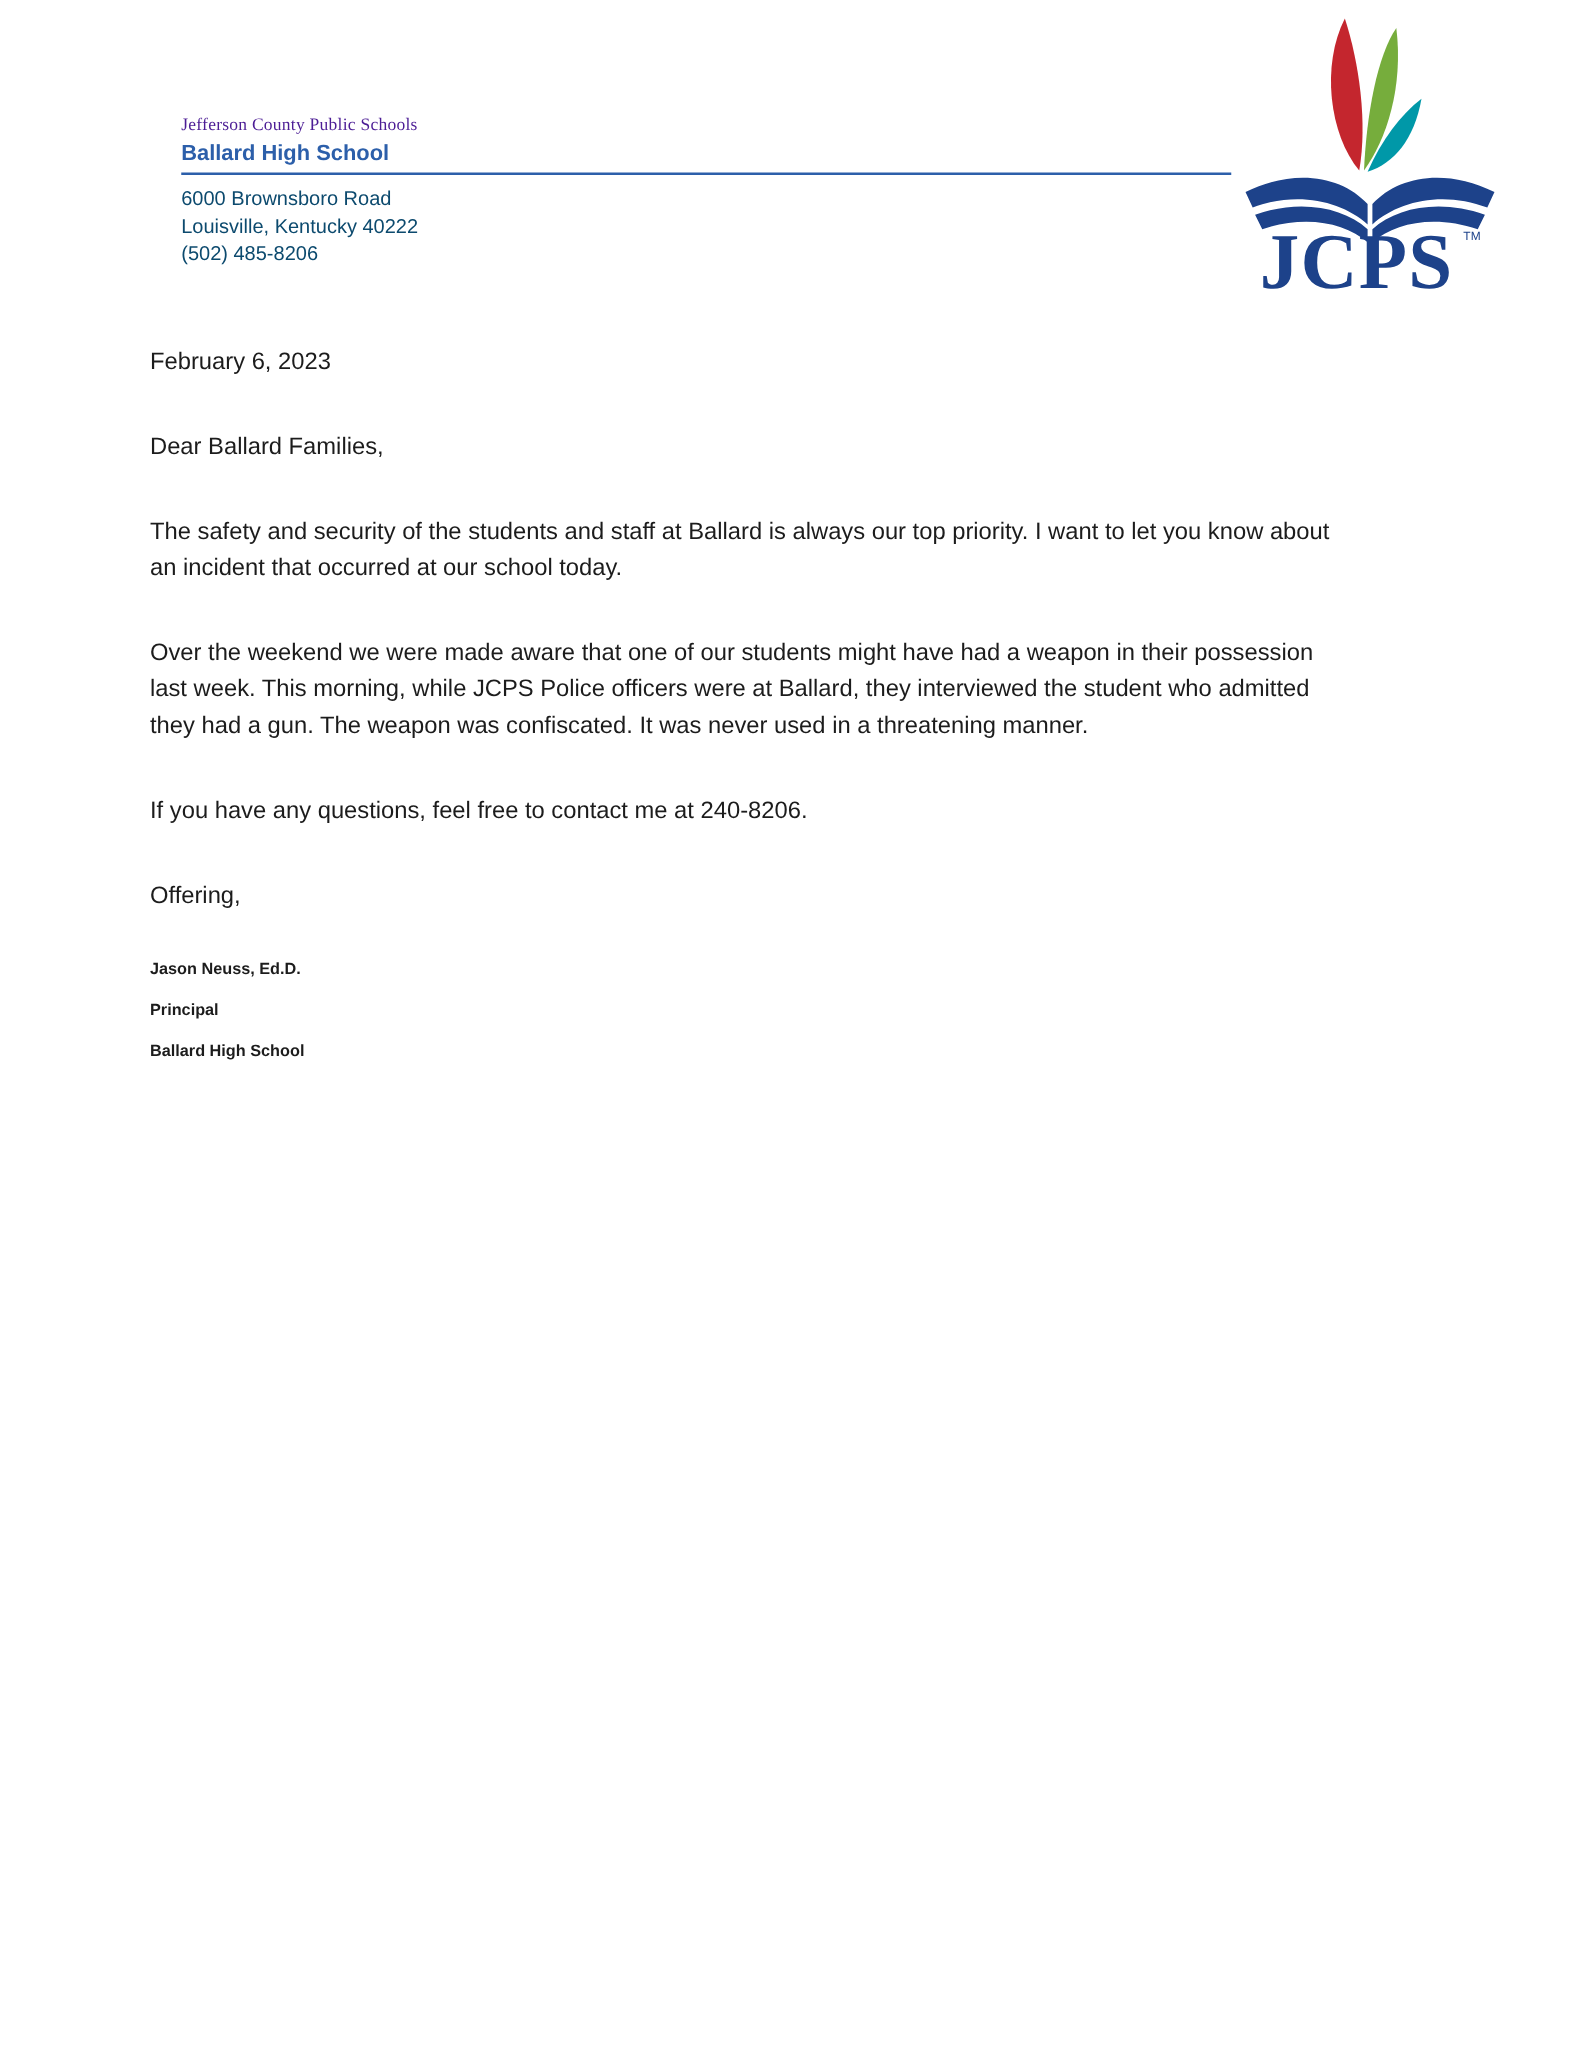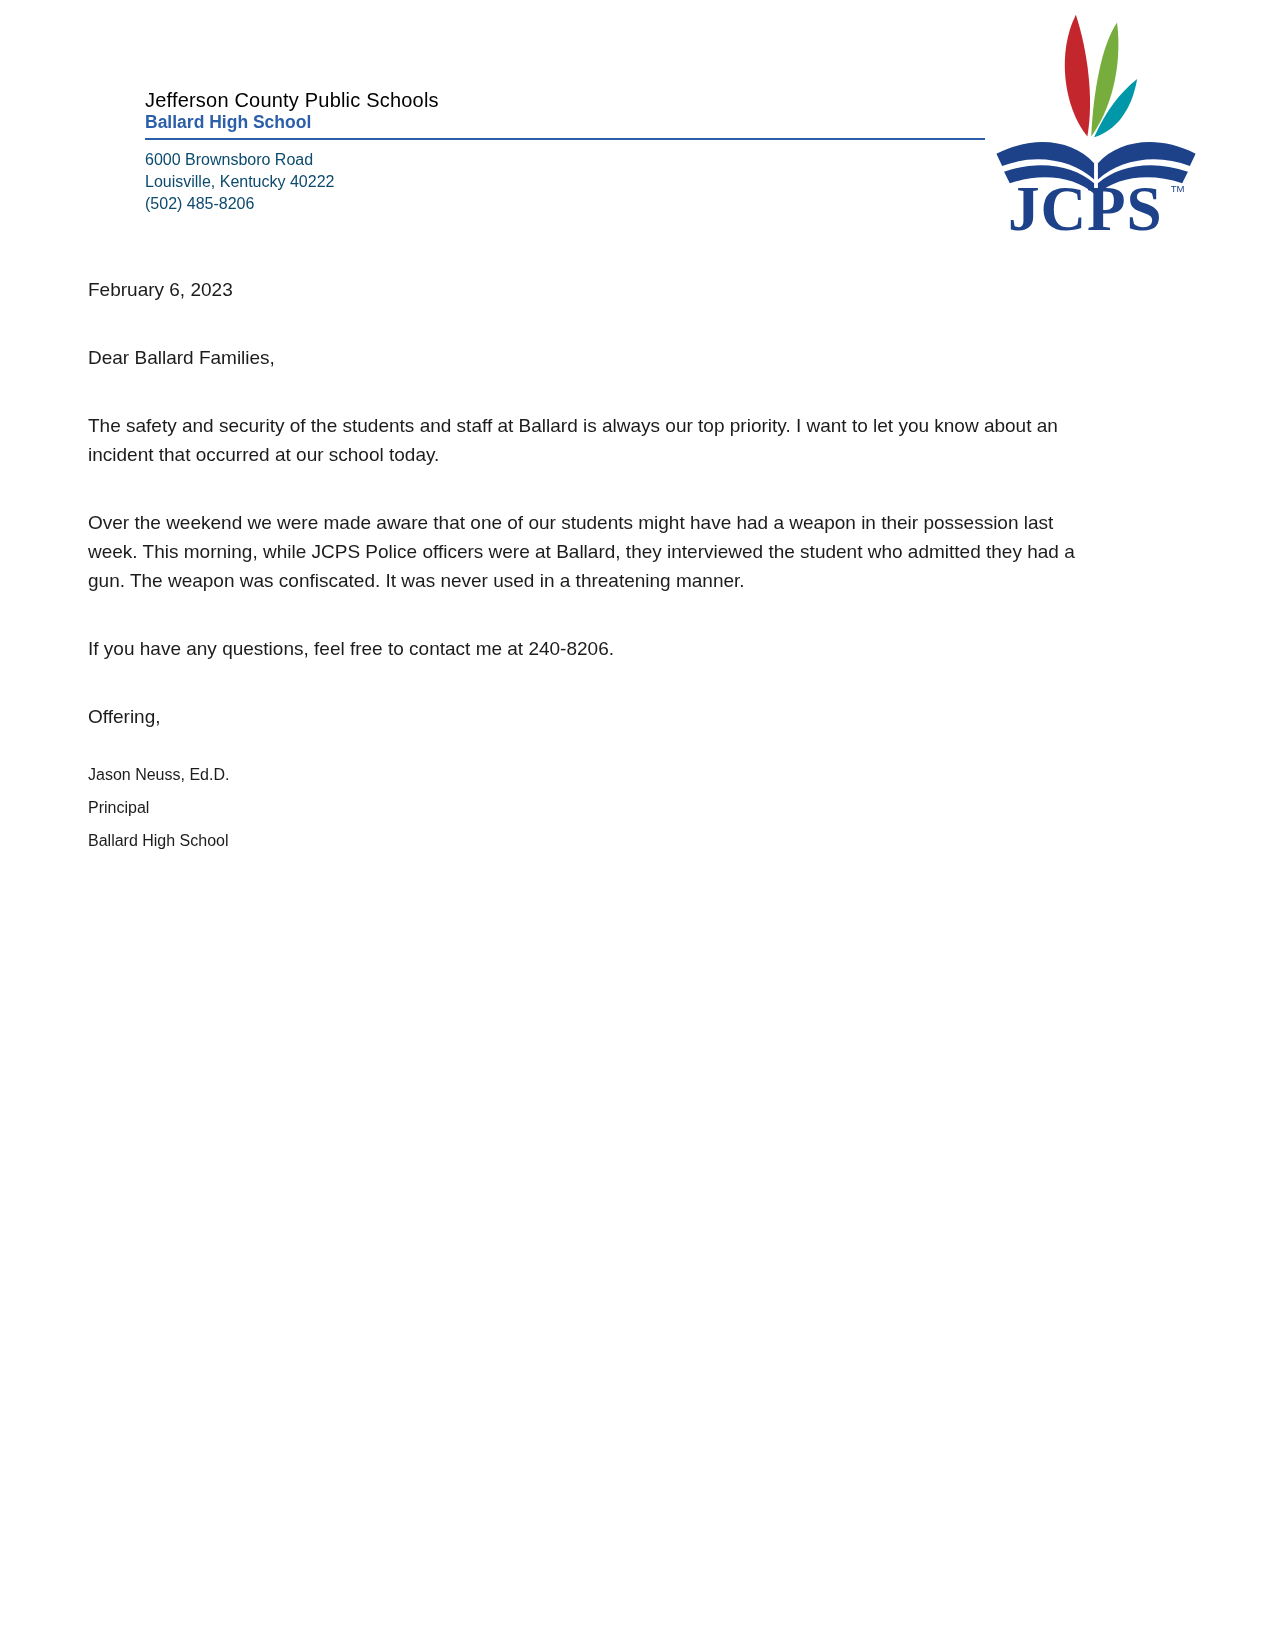--- a/index.html
+++ b/index.html
@@ -12,24 +12,25 @@
     background: #ffffff;
     font-family: "Liberation Sans", sans-serif;
     color: #1c1c1c;
     overflow: hidden;
   }
 
   
   .letterhead { position: relative; padding: 90px 0 0 145px; }
   .lh-text { width: 840px; }
   .lh-district {
-    color: #000000;
-    font-size: 20px;
+    color: #4c1d95;
+    font-size: 14px;
     line-height: 21px;
     letter-spacing: 0.2px;
+    font-family: Liberation Serif, serif;
   }
   .lh-school {
     color: #2c5faa;
     font-size: 17.5px;
     font-weight: bold;
     line-height: 22px;
   }
   .lh-rule {
     width: 100%;
     height: 2px;
@@ -47,36 +48,37 @@
     position: absolute;
     top: 10px;
     right: 66px;
     width: 206px;
     height: 226px;
   }
   .logo svg { display: block; width: 206px; height: 226px; }
 
   
   .letter-body {
-    padding: 60px 190px 0 88px;
+    padding: 60px 190px 0 120px;
   }
   .letter-body p {
     font-size: 19px;
     line-height: 29px;
     margin: 0 0 39px 0;
   }
   .letter-body p.closing { margin-bottom: 27px; }
   a.handbook-link {
     color: #4472c4;
     text-decoration: underline;
     cursor: pointer;
   }
   .sig div {
-    font-size: 16px;
+    font-size: 13px;
     line-height: 33px;
+    font-weight: bold;
   }
 
   
   .footer {
     position: absolute;
     top: 1418px;
     left: 0;
     right: 0;
     text-align: center;
   }

